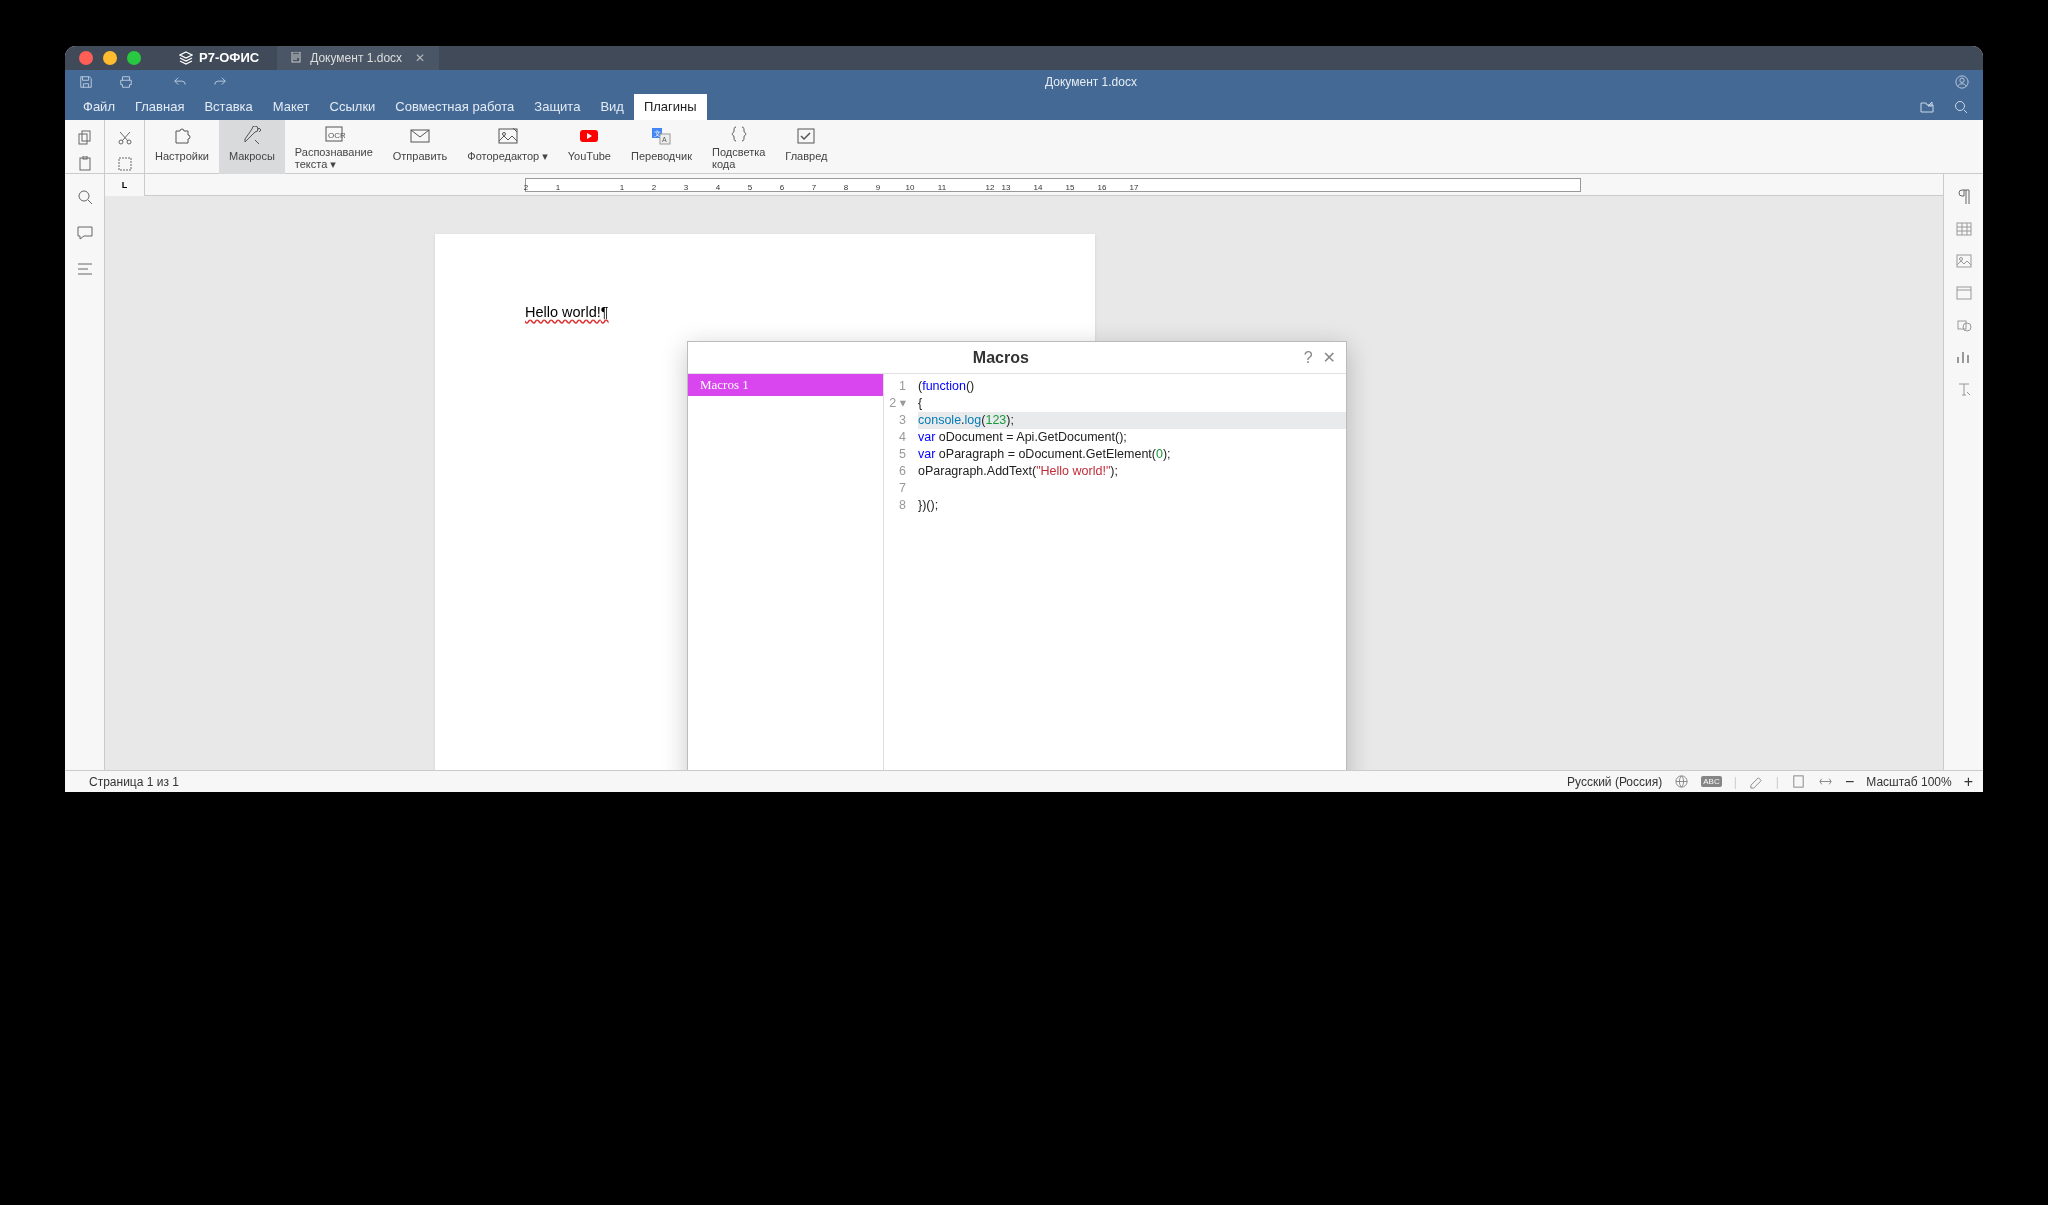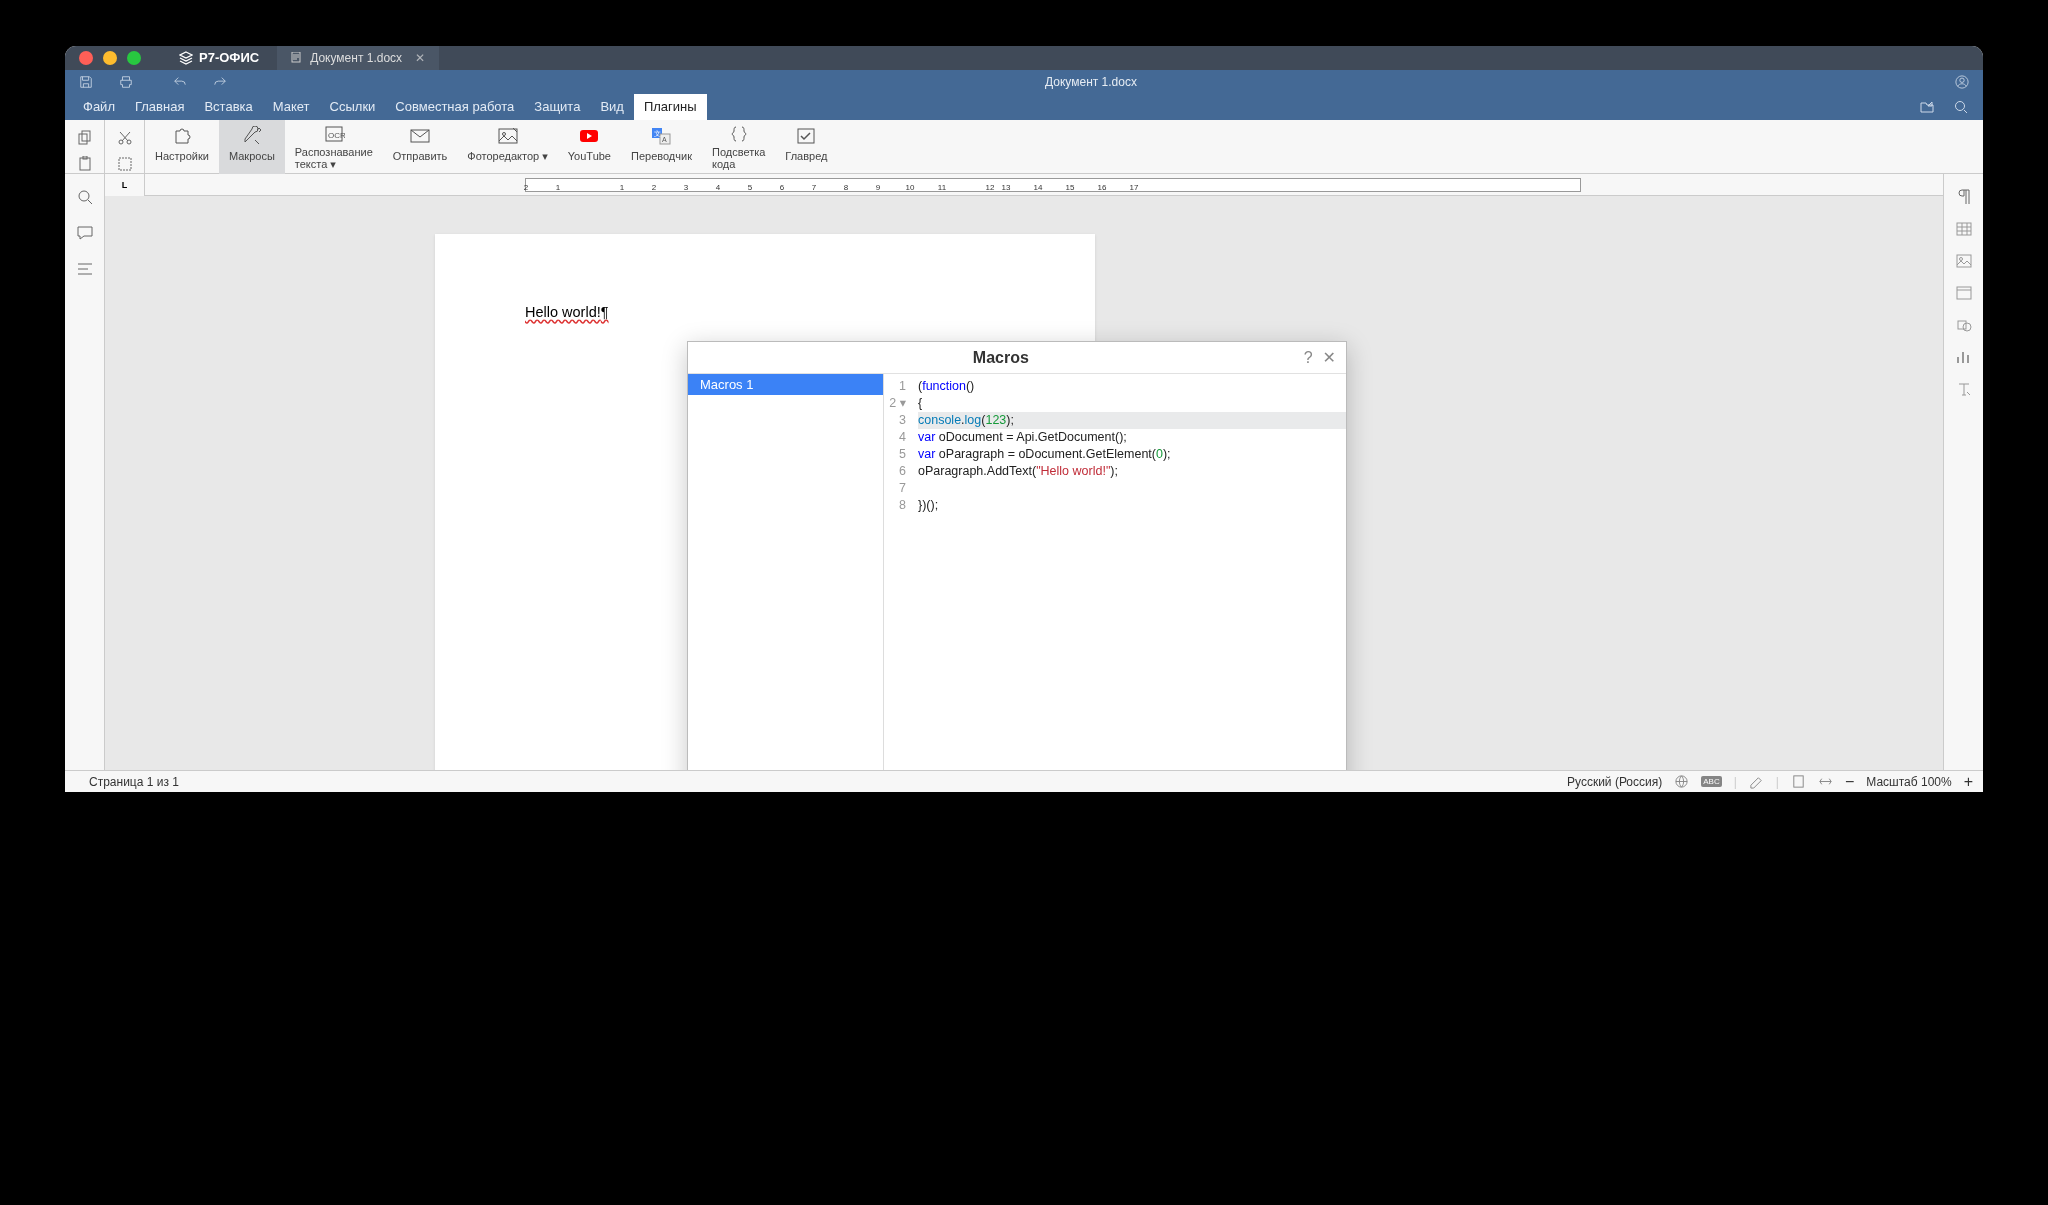--- a/index.html
+++ b/index.html
@@ -54,21 +54,21 @@
 .page { position: absolute; left: 330px; top: 38px; width: 660px; height: 900px; background: #fff; box-shadow: 0 1px 3px rgba(0,0,0,.1); }
 .page-text { position: absolute; left: 90px; top: 70px; font-size: 14.5px; font-family: Arial; text-decoration: underline wavy #d33; text-underline-offset:2px; }
 .page-text .pilcrow{ text-decoration:none; }
 
 
 .dialog { position: absolute; left: 582px; top: 145px; width: 660px; height: 570px; background: #fff; border: 1px solid #bbb; box-shadow: 0 6px 24px rgba(0,0,0,.22); display: flex; flex-direction: column; }
 .dialog-title { height: 32px; display: flex; align-items: center; padding: 0 10px; font-size: 16px; color: #333; position:relative; border-bottom: 1px solid #e1e1e1;}
 .dialog-title-text{ flex:1; text-align:center; font-weight:600; }
 .dialog-body { flex: 1; display: flex; border-bottom:1px solid #ddd; }
 .macro-list { width: 196px; background: #fff; border-right: 1px solid #ddd; }
-.macro-item { background: #3b82f6; color: #fff; font-family: Liberation Sans, sans-serif; font-size: 13px; padding: 3px 12px; }
+.macro-item { background: #d946ef; color: #fff; font-family: Liberation Serif, serif; font-size: 13px; padding: 3px 12px; }
 .code-area { flex: 1; display: flex; font-family: Menlo, Consolas, monospace; font-size: 12.5px; line-height: 17px;}
 .gutter { width: 28px; text-align: right; color: #999; padding-top: 4px; background:#fff; }
 .gutter div { padding-right: 6px; }
 .code { flex: 1; padding-top: 4px; padding-left: 6px; white-space:pre; color:#222;}
 .code .kw{ color:#00f; } .code .fn{ color:#057cb8;} .code .num{ color:#169a3a;} .code .str{ color:#c02c38; }
 .code .cl-hi{ background:#e9eaeb; display:inline-block; width:100%; }
 
 
 .status { height: 22px; background: #f7f7f7; border-top: 1px solid #cbcbcb; display: flex; align-items: center; font-size: 12px; color: #333; padding: 0 10px; }
 .status-left { padding-left: 14px; }

